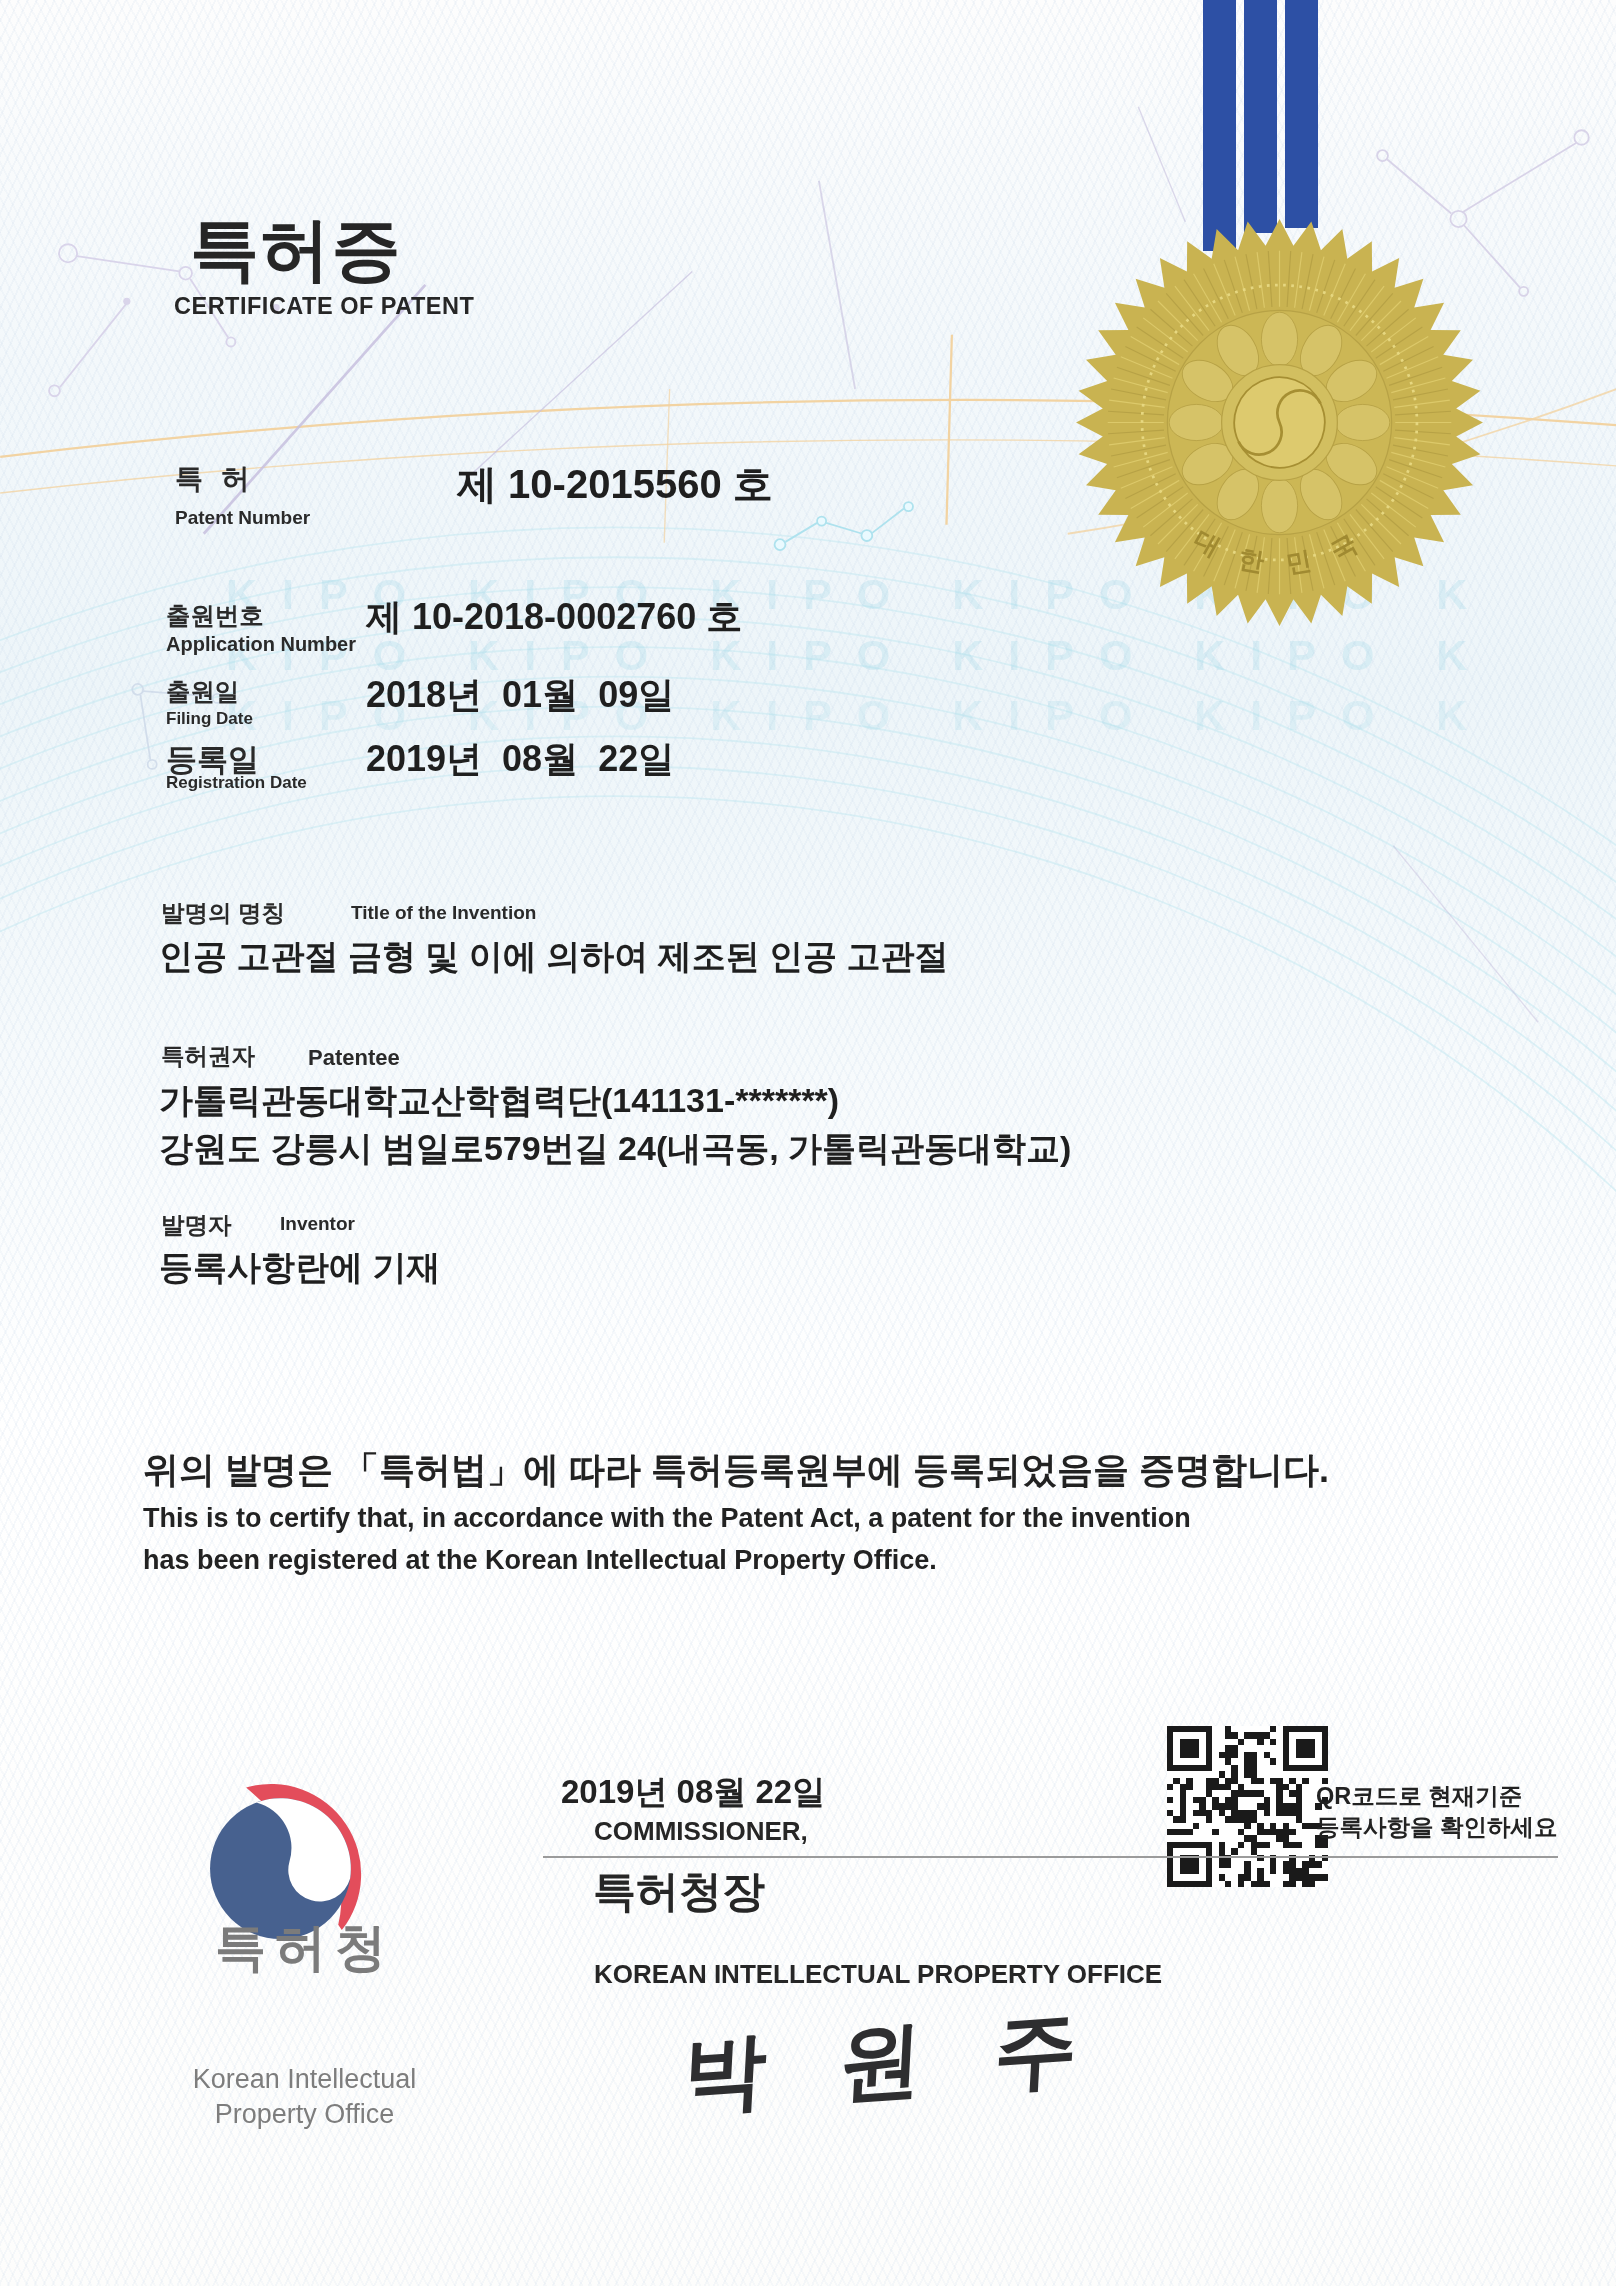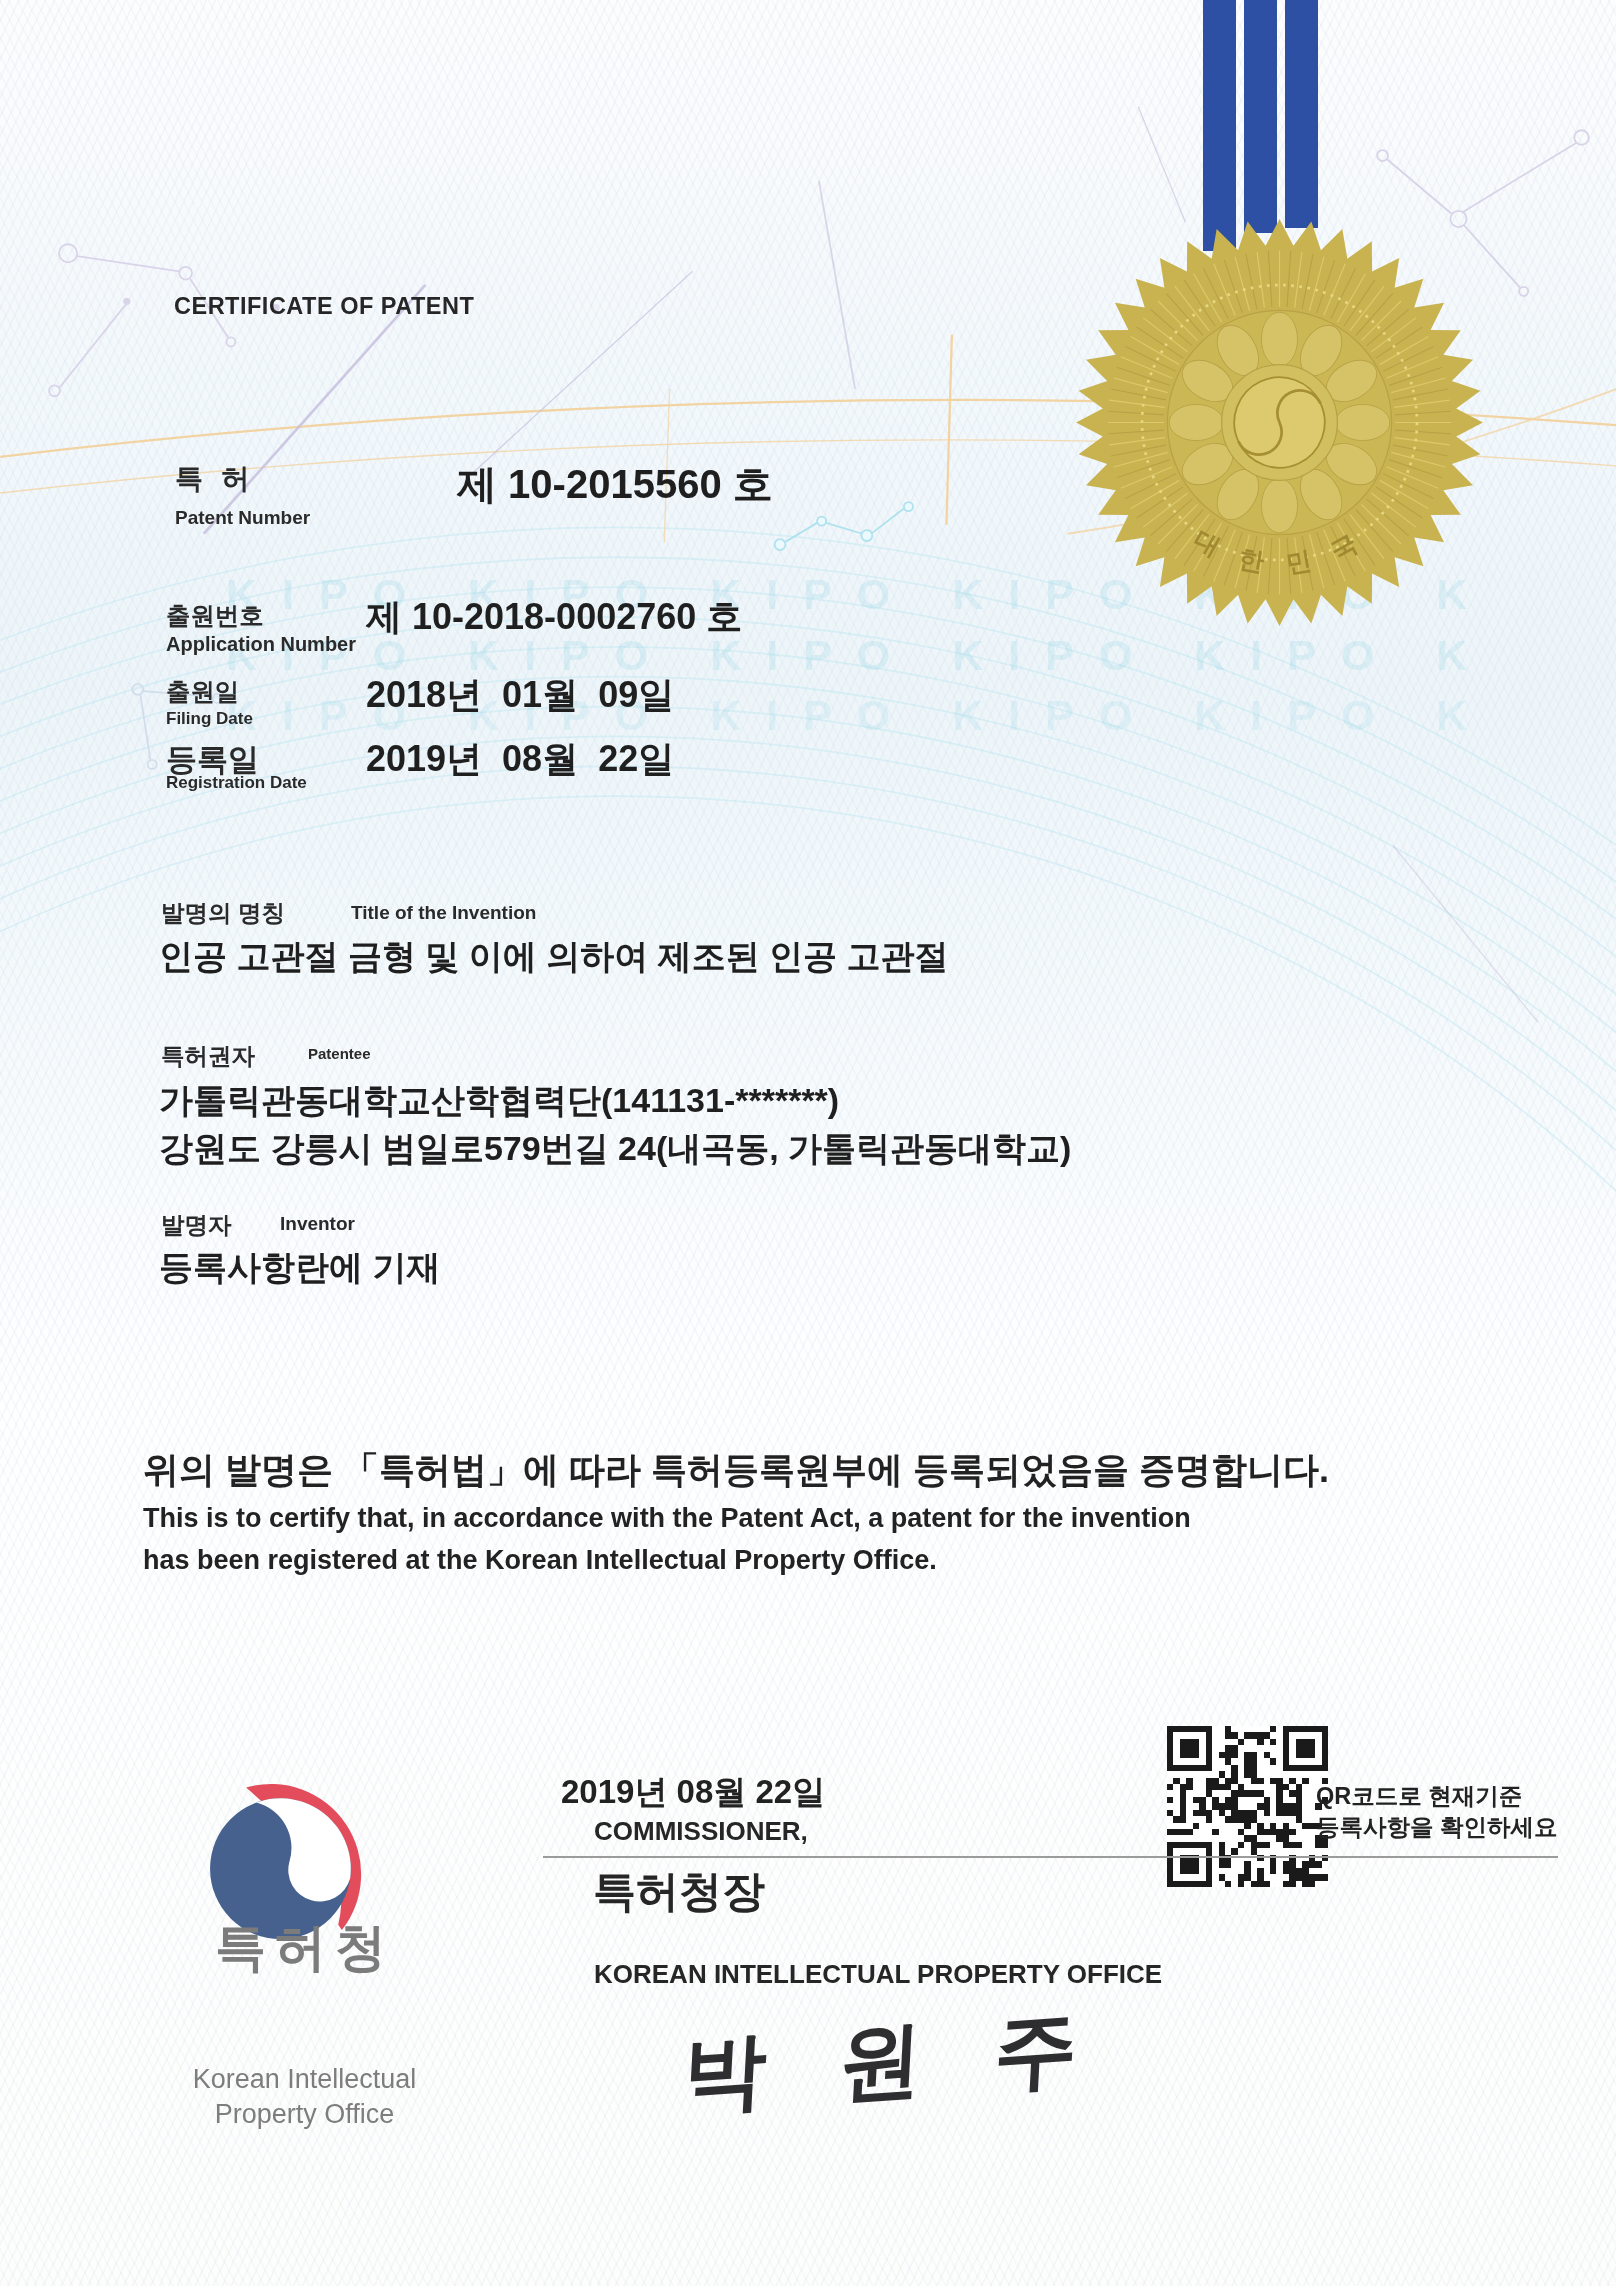--- a/index.html
+++ b/index.html
@@ -247,20 +247,21 @@
             <path d="M-50 0 A25 25 0 0 0 0 0 A25 25 0 0 1 50 0" fill="none" stroke="#a68f33" stroke-width="3"></path>
           </g>
         </g>
       <path id="sealArc" d="M -94.6 135.2 A 165 165 0 0 0 94.6 135.2" fill="none"></path>
       <text font-size="28" font-weight="bold" fill="#a08a31" letter-spacing="10">
         <textPath href="#sealArc" startOffset="50%" text-anchor="middle">대 한 민 국</textPath>
       </text>
     </svg>
   </div>
 
+  <div class="t title-ko">특허증</div>
   <div class="t title-en">CERTIFICATE OF PATENT</div>
 
   <div class="t lab-ko" style="left:175px;top:460px;font-size:28px;letter-spacing:5.4px;">특 허</div>
   <div class="t lab-en" style="left:175px;top:507px;font-size:19px;">Patent Number</div>
   <div class="t val" style="left:457px;top:457px;font-size:40px;">제 10-2015560 호</div>
 
   <div class="t lab-ko" style="left:166px;top:600px;font-size:24.4px;">출원번호</div>
   <div class="t lab-en" style="left:166px;top:633px;font-size:20px;">Application Number</div>
   <div class="t val" style="left:366px;top:593px;font-size:36px;">제 10-2018-0002760 호</div>
 
@@ -270,21 +271,21 @@
 
   <div class="t lab-ko" style="left:166px;top:739px;font-size:31px;">등록일</div>
   <div class="t lab-en" style="left:166px;top:773px;font-size:17px;">Registration Date</div>
   <div class="t val" style="left:366px;top:735px;font-size:36px;">2019년  08월  22일</div>
 
   <div class="t lab-ko" style="left:161px;top:897px;font-size:23.5px;">발명의 명칭</div>
   <div class="t lab-en" style="left:351px;top:902px;font-size:19px;">Title of the Invention</div>
   <div class="t val" style="left:159px;top:934px;font-size:34px;">인공 고관절 금형 및 이에 의하여 제조된 인공 고관절</div>
 
   <div class="t lab-ko" style="left:161px;top:1040px;font-size:23.5px;">특허권자</div>
-  <div class="t lab-en" style="left:308px;top:1045px;font-size:15px;">Patentee</div>
+  <div class="t lab-en" style="left:308px;top:1045px;font-size:22px;">Patentee</div>
   <div class="t val" style="left:159px;top:1078px;font-size:34px;">가톨릭관동대학교산학협력단(141131-*******)</div>
   <div class="t val" style="left:159px;top:1126px;font-size:34px;">강원도 강릉시 범일로579번길 24(내곡동, 가톨릭관동대학교)</div>
 
   <div class="t lab-ko" style="left:161px;top:1209px;font-size:23.5px;">발명자</div>
   <div class="t lab-en" style="left:280px;top:1213px;font-size:19px;">Inventor</div>
   <div class="t val" style="left:159px;top:1245px;font-size:34px;">등록사항란에 기재</div>
 
   <div class="t statement-ko">위의 발명은 「특허법」에 따라 특허등록원부에 등록되었음을 증명합니다.</div>
   <div class="t statement-en" style="top:1503px;">This is to certify that, in accordance with the Patent Act, a patent for the invention</div>
   <div class="t statement-en" style="top:1545px;">has been registered at the Korean Intellectual Property Office.</div>

